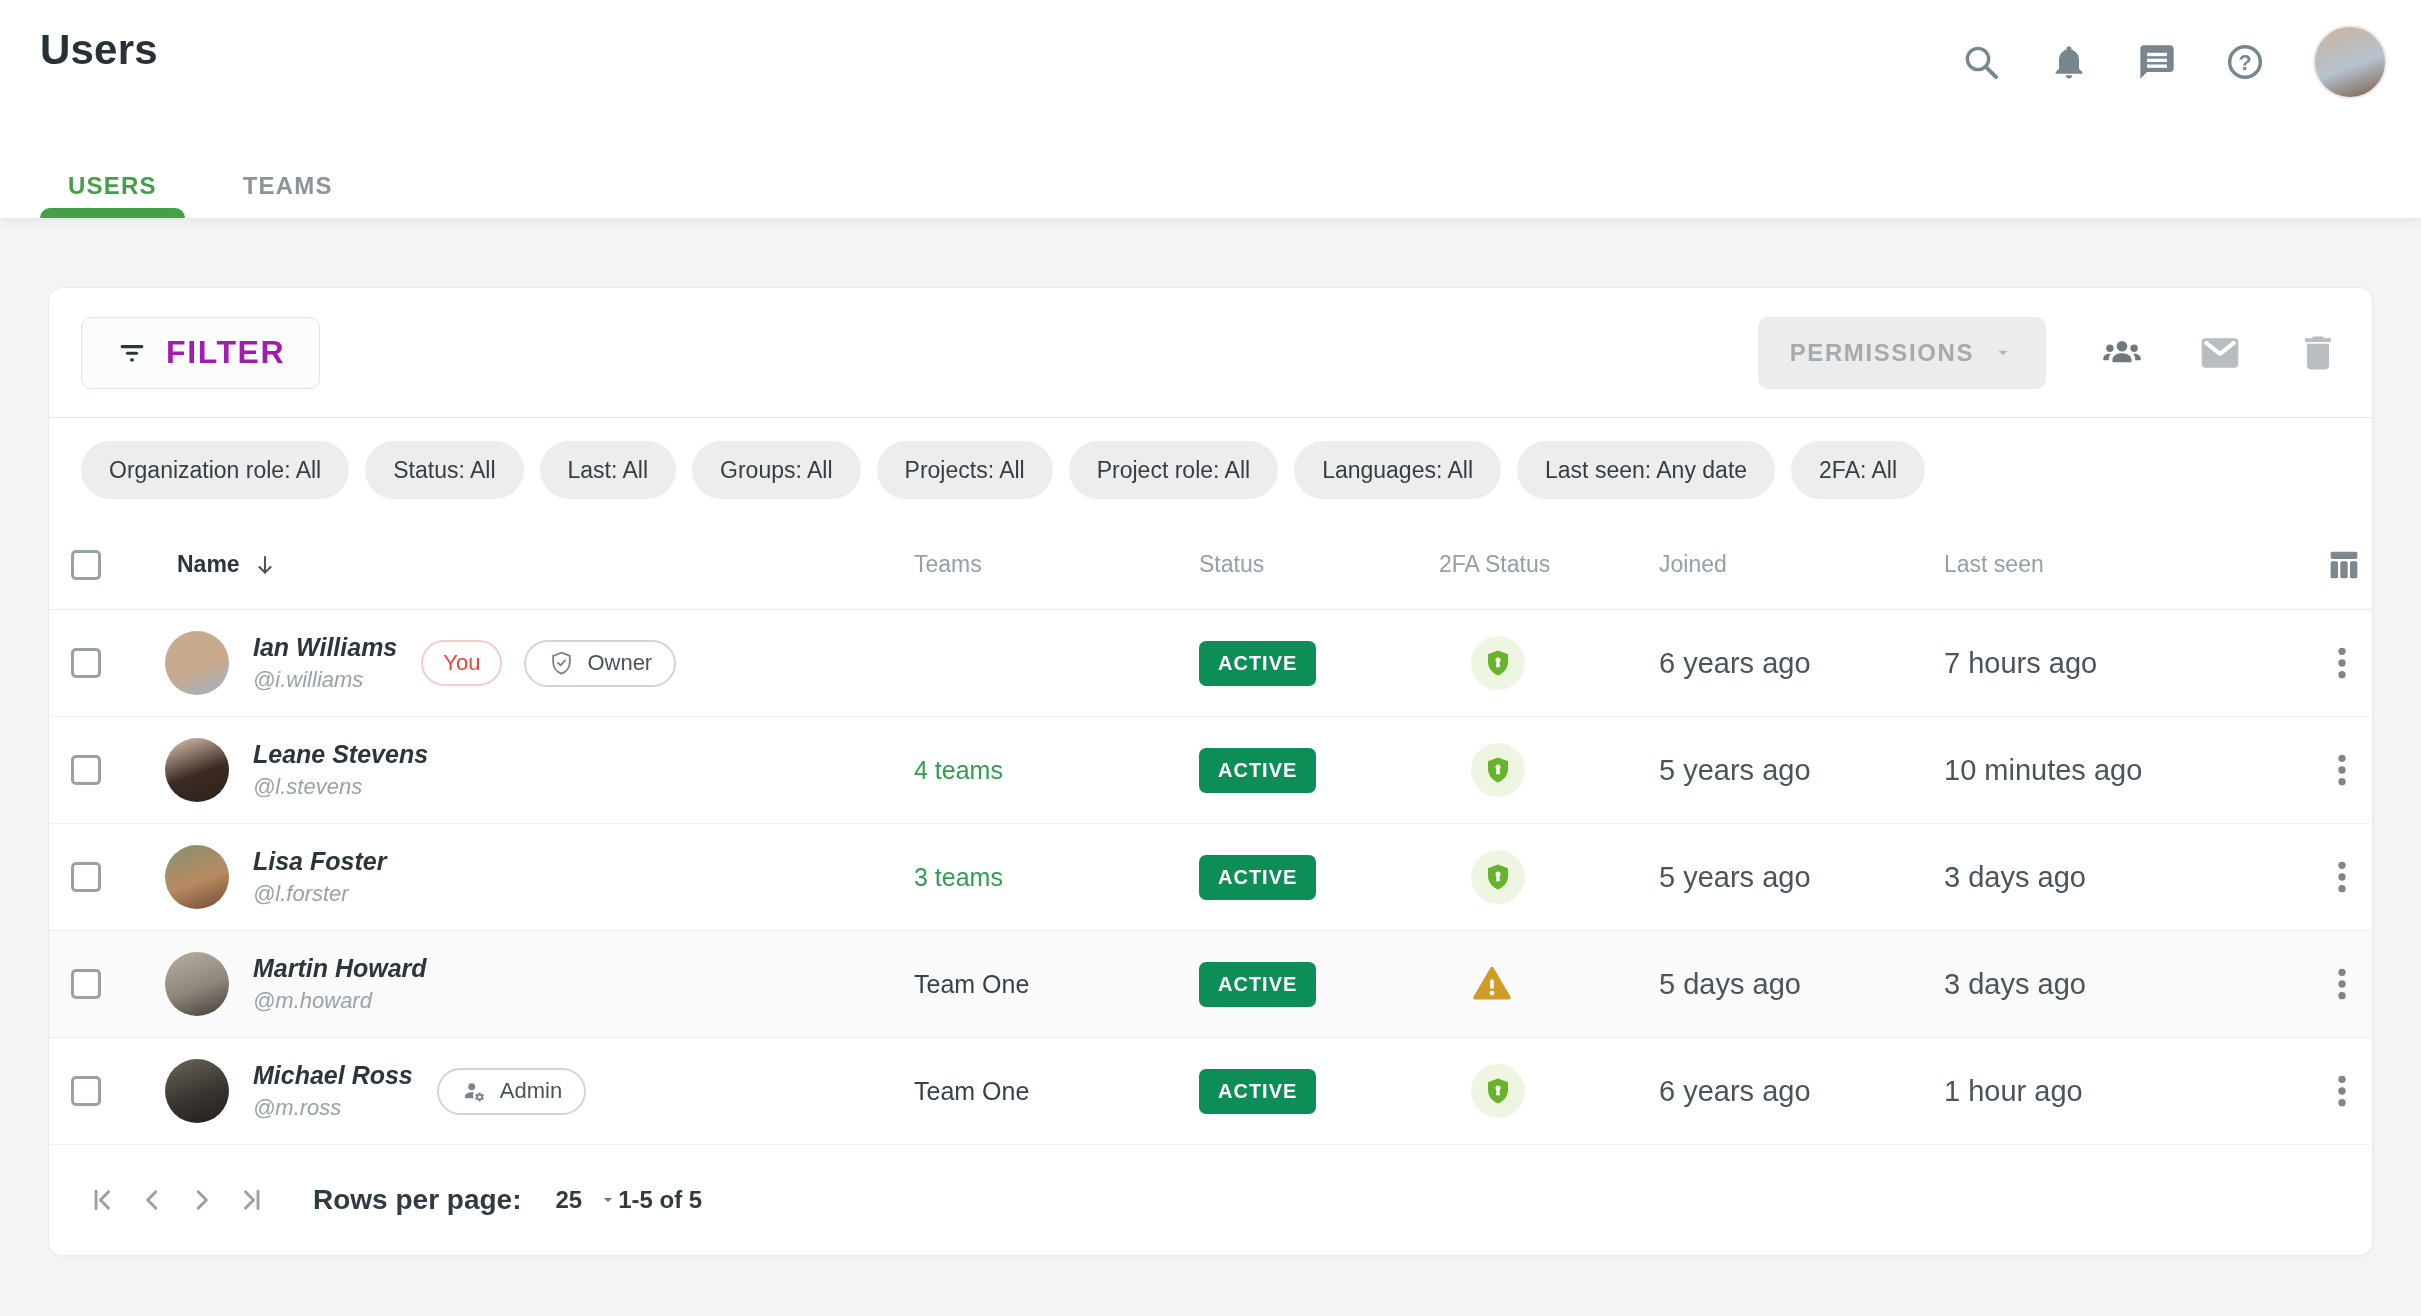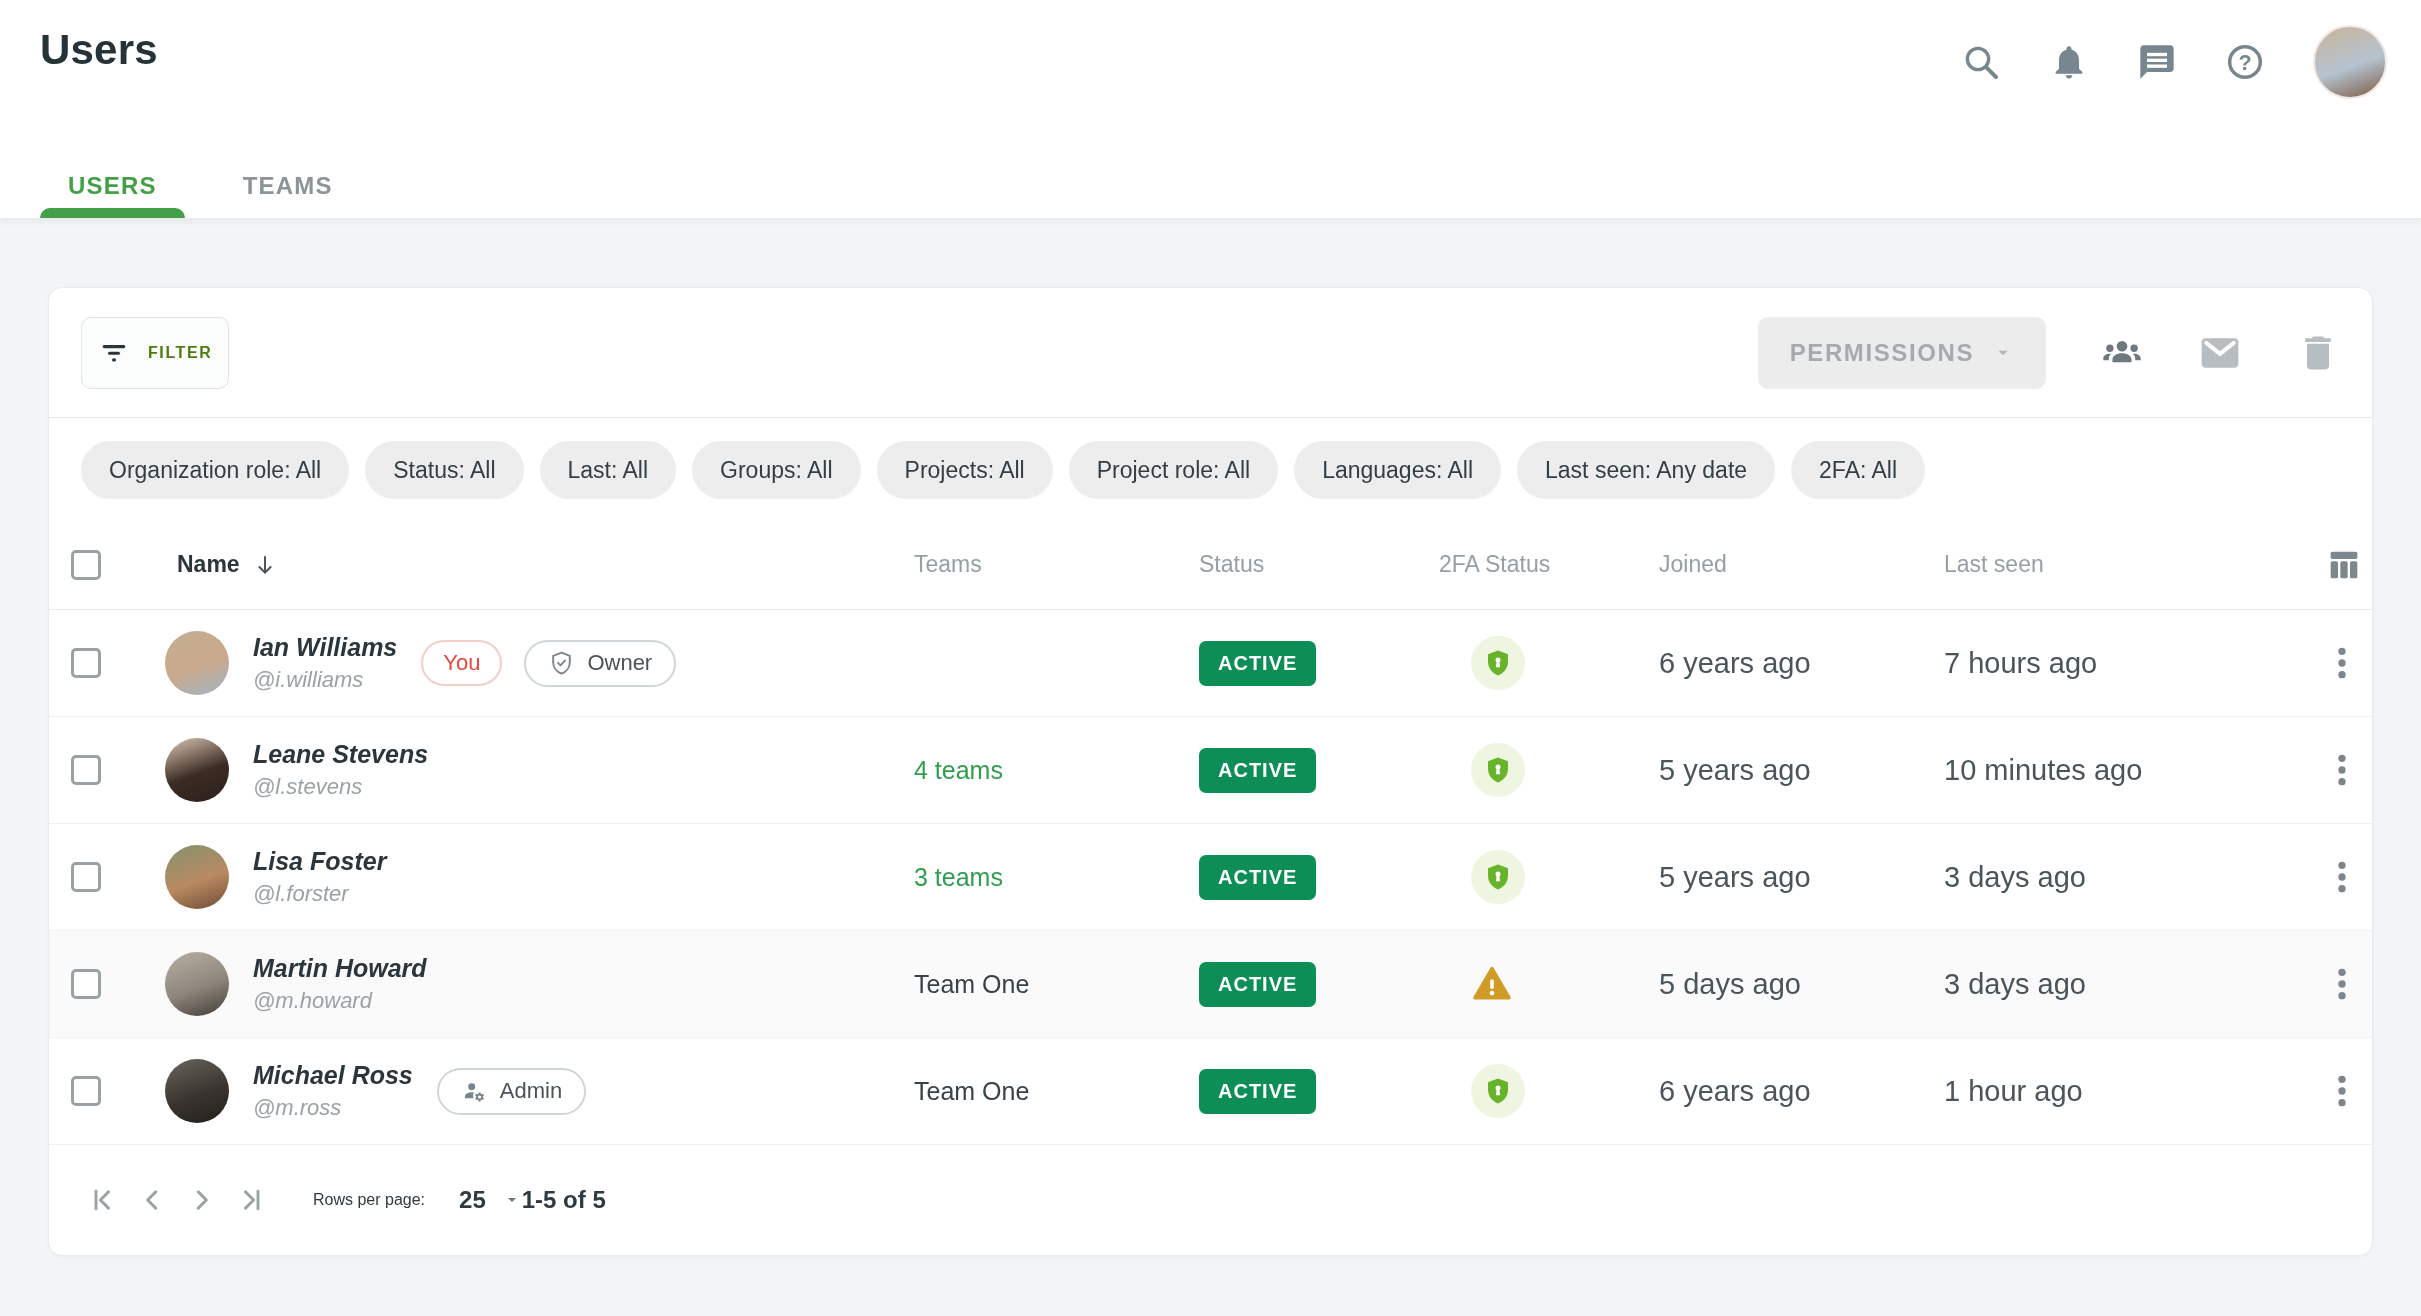--- a/index.html
+++ b/index.html
@@ -24,23 +24,23 @@
   .tab.active::after { content:""; position:absolute; left:0; right:0;
     bottom:0; height:10px; background:#43a047; border-radius:10px 10px 0 0; }
 
   
   .card { margin:69px 48px 0; background:#fff; border:1px solid #e9ebec;
     border-radius:14px; box-shadow:0 1px 3px rgba(0,0,0,.04); overflow:hidden; }
 
   .toolbar { height:130px; display:flex; align-items:center; padding:0 32px;
     border-bottom:1px solid #e6e8e9; }
   .filter-btn { display:flex; align-items:center; gap:18px; height:72px;
-    padding:0 16px; border:1px solid #dfe3e4; border-radius:10px;
-    background:#fbfcfc; font-size:16px; letter-spacing:1.6px; font-weight:600;
-    color:#4d7c0f; cursor:pointer; }
+    padding:0 34px; border:1px solid #dfe3e4; border-radius:10px;
+    background:#fbfcfc; font-size:32px; letter-spacing:1.6px; font-weight:600;
+    color:#a21caf; cursor:pointer; }
   .filter-btn svg { width:32px; height:32px; color:#2b353c; }
   .search-box { display:flex; align-items:center; gap:22px; margin-left:44px;
     flex:1; }
   .search-box svg { width:36px; height:36px; color:#6f7a80; }
   .search-input { border:none; outline:none; font-size:28px; color:#37424a;
     width:700px; background:transparent; font-family:inherit; }
   .search-input::placeholder { color:#9aa6ac; }
   .toolbar-right { display:flex; align-items:center; gap:54px; margin-left:auto; }
   .permissions-btn { height:72px; padding:0 32px; background:#ececed;
     border:none; border-radius:10px; color:#a4aaae; font-size:24px;
@@ -102,21 +102,21 @@
     background:none; border:none; }
   .kebab svg { width:40px; height:40px; }
 
   
   .pagination { height:110px; display:flex; align-items:center;
     padding:0 28px; }
   .pg-btn { width:50px; height:56px; display:flex; align-items:center;
     justify-content:center; color:#9aa1a5; background:none; border:none;
     cursor:pointer; }
   .pg-btn svg { width:30px; height:30px; }
-  .pg-label { font-size:16px; color:#2f3a41; font-weight:400; margin-left:36px; }
+  .pg-label { font-size:28px; color:#2f3a41; font-weight:700; margin-left:36px; }
   .pg-select { display:flex; align-items:center; gap:16px; margin-left:34px;
     font-size:24px; color:#2f3a41; font-weight:600; cursor:pointer; }
   .pg-select svg { width:20px; height:20px; color:#6f7a80; }
   .pg-range { font-size:24px; color:#2f3a41; font-weight:600; }
 </style>
 </head>
 <body>
 
 <div class="app-header">
   <div class="page-title">Users</div>

